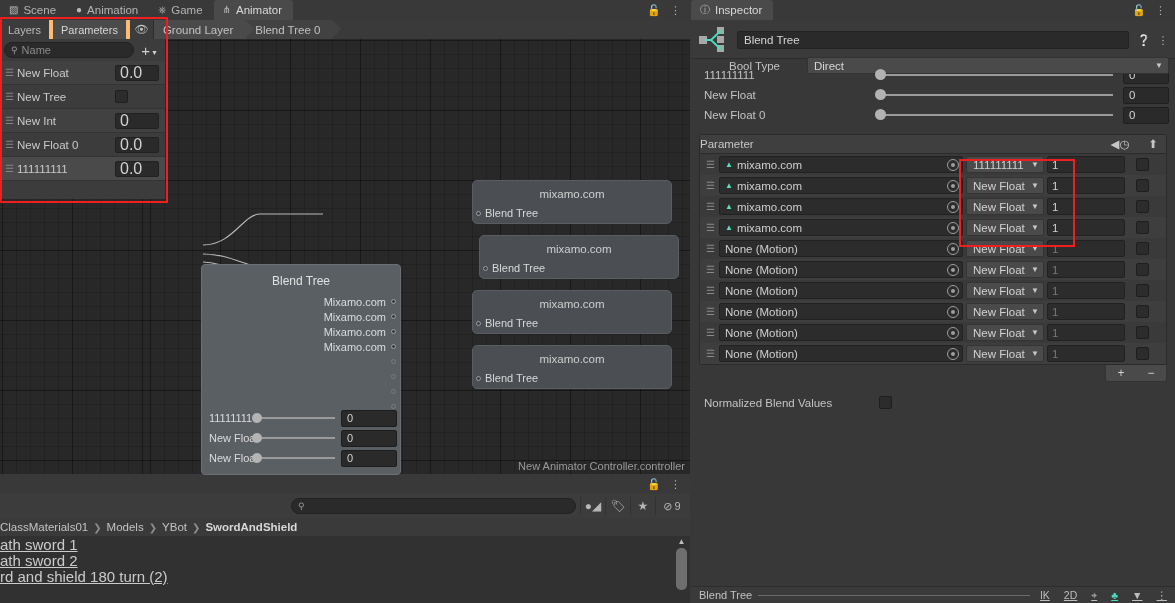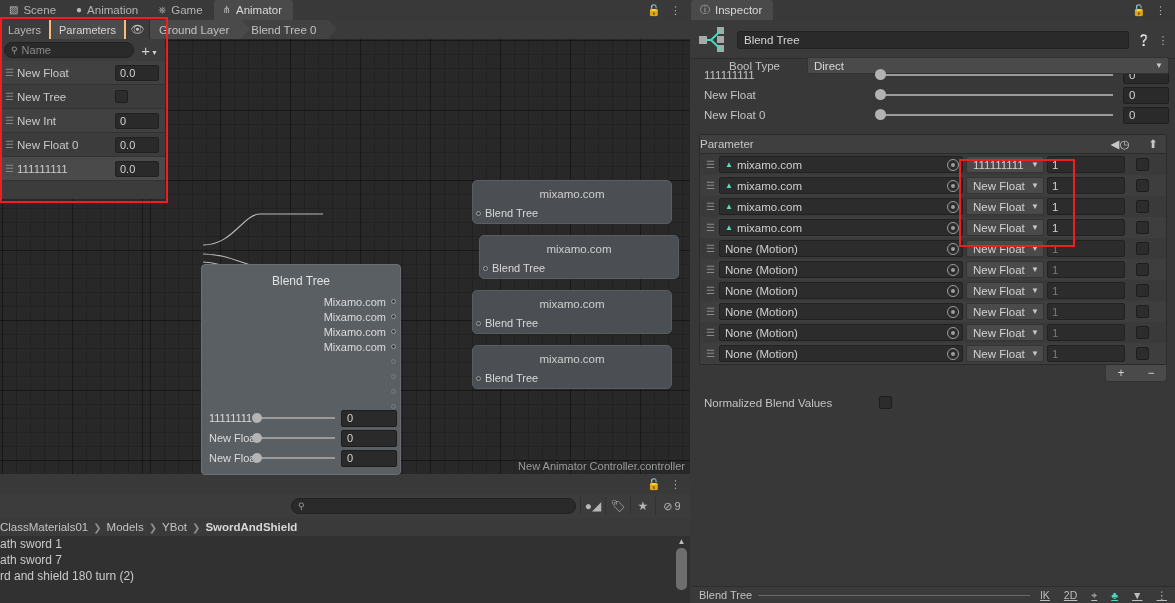--- a/index.html
+++ b/index.html
@@ -20,21 +20,21 @@
   .tab .ti { font-size: 10px; line-height: 1; color: #b9b9b9; display: inline-block; }
   .tabstrip .spacer { flex: 1; }
   .winbtns { display: flex; align-items: center; gap: 9px; padding-right: 9px; color: #b4b4b4; font-size: 11px; }
 
   
   #animator-window { position: absolute; left: 0; top: 0; width: 690px; height: 474px; background: #393939; }
   #animator-body { position: relative; width: 690px; height: 454px; background: #282828; }
 
   
   #anim-toolbar { position: absolute; left: 0; top: 0; width: 690px; height: 19px; background: #393939; display: flex; align-items: stretch; z-index: 6; }
-  .btnbox { display: flex; align-items: center; padding: 0 8px; font-size: 11px; color: #b9b9b9; background: #3c3c3c; border-right: 2px solid #fdba74; }
+  .btnbox { display: flex; align-items: center; padding: 0 8px; font-size: 11px; color: #b9b9b9; background: #3c3c3c; border-right: 4px solid #fdba74; }
   .btnbox.sel { background: #4b4b4b; color: #d6d6d6; }
   .eyebtn { display: flex; align-items: center; justify-content: center; width: 24px; background: #3c3c3c; border-right: 1px solid #2c2c2c; }
   .crumb { display: flex; align-items: center; position: relative; padding: 0 13px 0 9px; font-size: 11.5px; color: #c2c2c2; background: #4a4a4a; }
   .crumb:after { content: ""; position: absolute; right: -8px; top: 0; width: 0; height: 0;
      border-top: 9.5px solid transparent; border-bottom: 9.5px solid transparent; border-left: 9px solid #4a4a4a; z-index: 2;}
   .crumb.c2 { background: #424242; }
   .crumb.c2:after { border-left-color: #424242; }
   .crumb-fill { flex: 1; background: #3a3a3a; }
 
   
@@ -67,21 +67,21 @@
   #param-search .ph { color: #8a8a8a; font-size: 11px; }
   .addbtn { display: flex; align-items: center; gap: 1px; color: #d0d0d0; font-size: 15px; padding: 0 3px; line-height: 1; }
   .addbtn .car { font-size: 7px; position: relative; top: 2px; }
   .prow { height: 24px; display: flex; align-items: center; gap: 0; padding-left: 5px; border-bottom: 1px solid #333; }
   .prow:nth-child(odd) { background: #3c3c3c; }
   .prow:nth-child(even) { background: #414141; }
   .prow.sel { background: #4a4a4a; }
   .grip { width: 12px; color: #868686; font-size: 10px; line-height: 1; letter-spacing: 0; }
   .pname { flex: 1; font-size: 11.5px; color: #c9c9c9; white-space: nowrap; overflow: hidden; }
   .pfield { width: 44px; height: 16px; background: #2a2a2a; border: 1px solid #212121; border-radius: 2px;
-      color: #d2d2d2; font-size: 11px; display: flex; align-items: center; padding-left: 4px; margin-right: 6px; }
+      color: #d2d2d2; font-size: 16px; display: flex; align-items: center; padding-left: 4px; margin-right: 6px; }
   .pcheck { width: 13px; height: 13px; background: #2c2c2c; border: 1px solid #1e1e1e; border-radius: 2px; margin-right: 37px; }
 
   
   #bt-node { position: absolute; left: 201px; top: 244px; width: 200px; height: 211px; background: #5a5f64;
       border-radius: 4px; border: 1px solid #6a7076; z-index: 3; }
   #bt-node .title { text-align: center; font-size: 12px; color: #e2e2e2; padding-top: 9px; padding-bottom: 6px; }
   .outrow { display: flex; align-items: center; justify-content: flex-end; height: 15px; padding-right: 4px; font-size: 11px; color: #dcdcdc; }
   .odot { width: 5px; height: 5px; border-radius: 50%; background: #3d3d3d; border: 1px solid #9aa0a6; margin-left: 5px; }
   .odot.empty { background: #5a5f64; border-color: #767c82; }
   #bt-sliders { position: absolute; left: 0; bottom: 6px; width: 200px; margin-top: 26px; }
@@ -110,21 +110,21 @@
       padding-right: 2px; gap: 0; }
   #proj-search { width: 285px; height: 16px; background: #2a2a2a; border: 1px solid #212121; border-radius: 8px;
       display: flex; align-items: center; padding: 0 6px; margin-right: 4px; }
   .tbicon { width: 25px; height: 18px; display: flex; align-items: center; justify-content: center;
       border-left: 1px solid #313131; color: #b6b6b6; font-size: 12px; }
   #proj-breadcrumb { height: 18px; background: #3a3a3a; display: flex; align-items: center; gap: 5px;
       font-size: 11.5px; color: #c3c3c3; padding-left: 0px; }
   #proj-breadcrumb .sepc { color: #8d8d8d; font-size: 10px; }
   #proj-breadcrumb .cur { font-weight: bold; color: #d8d8d8; }
   #proj-list { position: relative; height: 67px; background: #313131; overflow: hidden; }
-  .plitem { height: 16px; display: flex; align-items: center; font-size: 12px; color: #cbcbcb; padding-left: 0px; }
+  .plitem { height: 16px; display: flex; align-items: center; font-size: 15px; color: #cbcbcb; padding-left: 0px; text-decoration: underline; }
   #proj-scroll { position: absolute; right: 3px; top: 2px; width: 11px; height: 63px; }
   #proj-scroll .up { color: #bdbdbd; font-size: 8px; text-align: center; line-height: 8px; }
   #proj-scroll .thumb { margin-top: 2px; width: 11px; height: 42px; background: #6e6e6e; border-radius: 5px; }
 
   
   #inspector { position: absolute; left: 691px; top: 0; width: 484px; height: 603px; background: #383838; }
   #insp-header { height: 38px; background: #3a3a3a; position: relative; }
   #insp-title-row { display: flex; align-items: center; gap: 8px; padding: 7px 6px 0 8px; }
   #bt-icon { width: 30px; height: 26px; flex: 0 0 30px; }
   #insp-name { flex: 1; height: 18px; background: #2a2a2a; border: 1px solid #222; border-radius: 2px;
@@ -399,21 +399,21 @@
       <span>ClassMaterials01</span>
       <span class="sepc">❯</span>
       <span>Models</span>
       <span class="sepc">❯</span>
       <span>YBot</span>
       <span class="sepc">❯</span>
       <span class="cur">SwordAndShield</span>
     </div>
     <div id="proj-list">
       <div class="plitem">ath sword 1</div>
-      <div class="plitem">ath sword 7</div>
+      <div class="plitem">ath sword 2</div>
       <div class="plitem">rd and shield 180 turn (2)</div>
       <div id="proj-scroll">
         <div class="up">▲</div>
         <div class="thumb"></div>
       </div>
     </div>
   </div>
 
   <div id="inspector">
     <div class="tabstrip">

